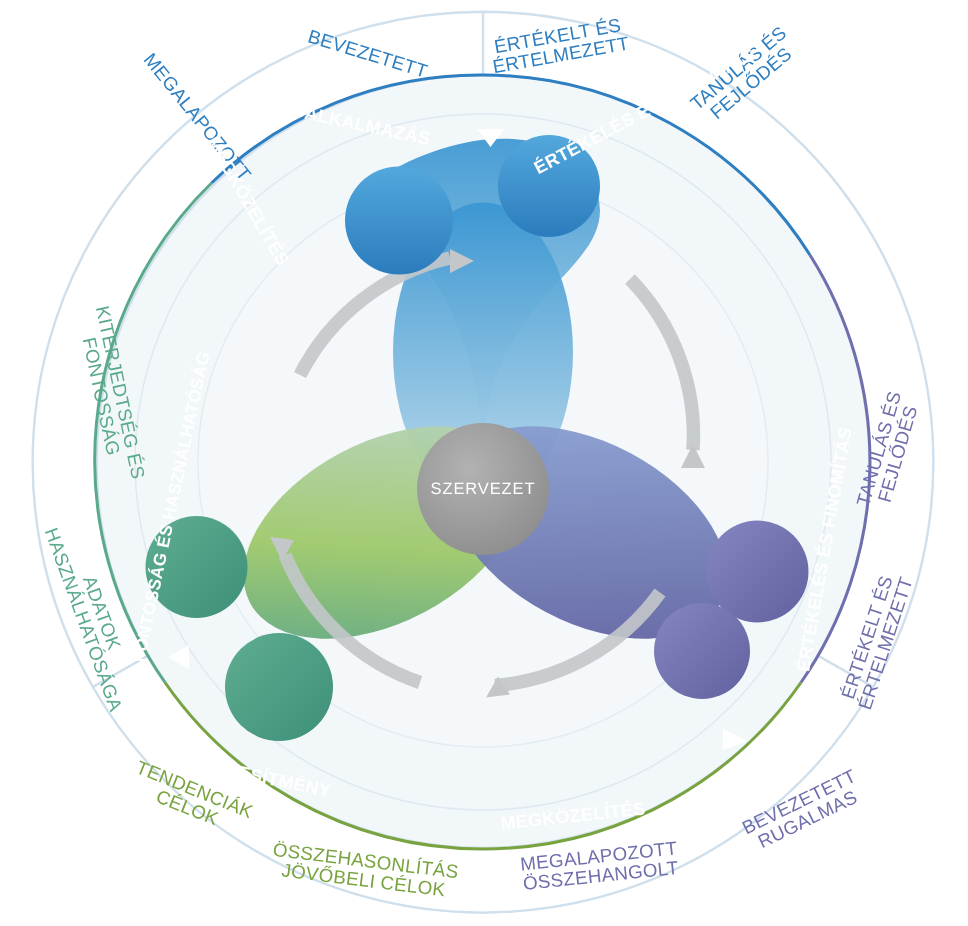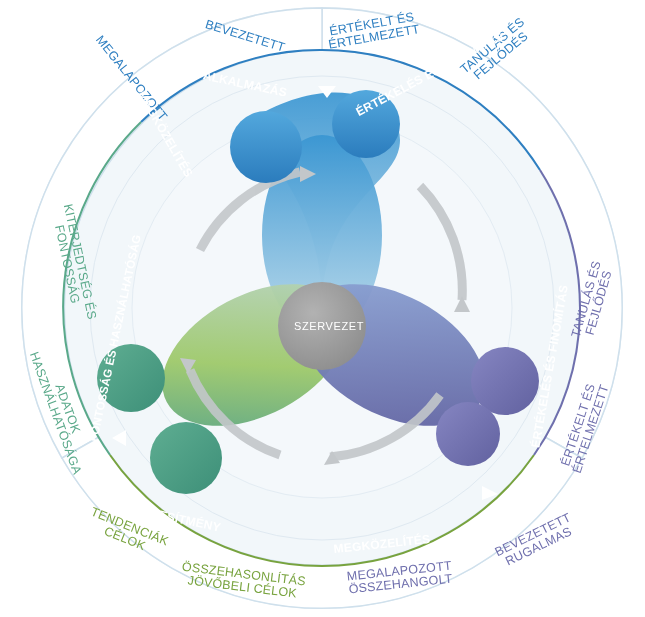--- a/index.html
+++ b/index.html
@@ -90,21 +90,21 @@
     <circle cx="468" cy="434" r="32" fill="url(#gPurpleBall)"></circle>
 
     <g fill="#ffffff">
       <polygon points="318,86 336,86 327,98"></polygon>
       <polygon points="112,438 126,430 126,446"></polygon>
       <polygon points="482,486 498,494 482,500"></polygon>
     </g>
   </svg>
 
   
-  <div class="center-label" style="left:280px;top:320px;width:84px;color:#ffffff;font-size:11px;text-align:right;">SZERVEZET</div>
+  <div class="center-label" style="left:280px;top:320px;width:84px;color:#ffffff;font-size:11px;">SZERVEZET</div>
 
   
   <div class="lbl" style="left:56px;top:72px;width:150px;color:#2e7fc1;font-size:12.5px;transform:rotate(51deg);">MEGALAPOZOTT</div>
   <div class="lbl" style="left:170px;top:30px;width:150px;color:#2e7fc1;font-size:12.5px;transform:rotate(17deg);">BEVEZETETT</div>
   <div class="lbl" style="left:308px;top:18px;width:130px;color:#2e7fc1;font-size:12.5px;transform:rotate(-10deg);">ÉRTÉKELT ÉS
 ÉRTELMEZETT</div>
   <div class="lbl" style="left:432px;top:38px;width:130px;color:#2e7fc1;font-size:12.5px;transform:rotate(-40deg);">TANULÁS ÉS
 FEJLŐDÉS</div>
 
   

